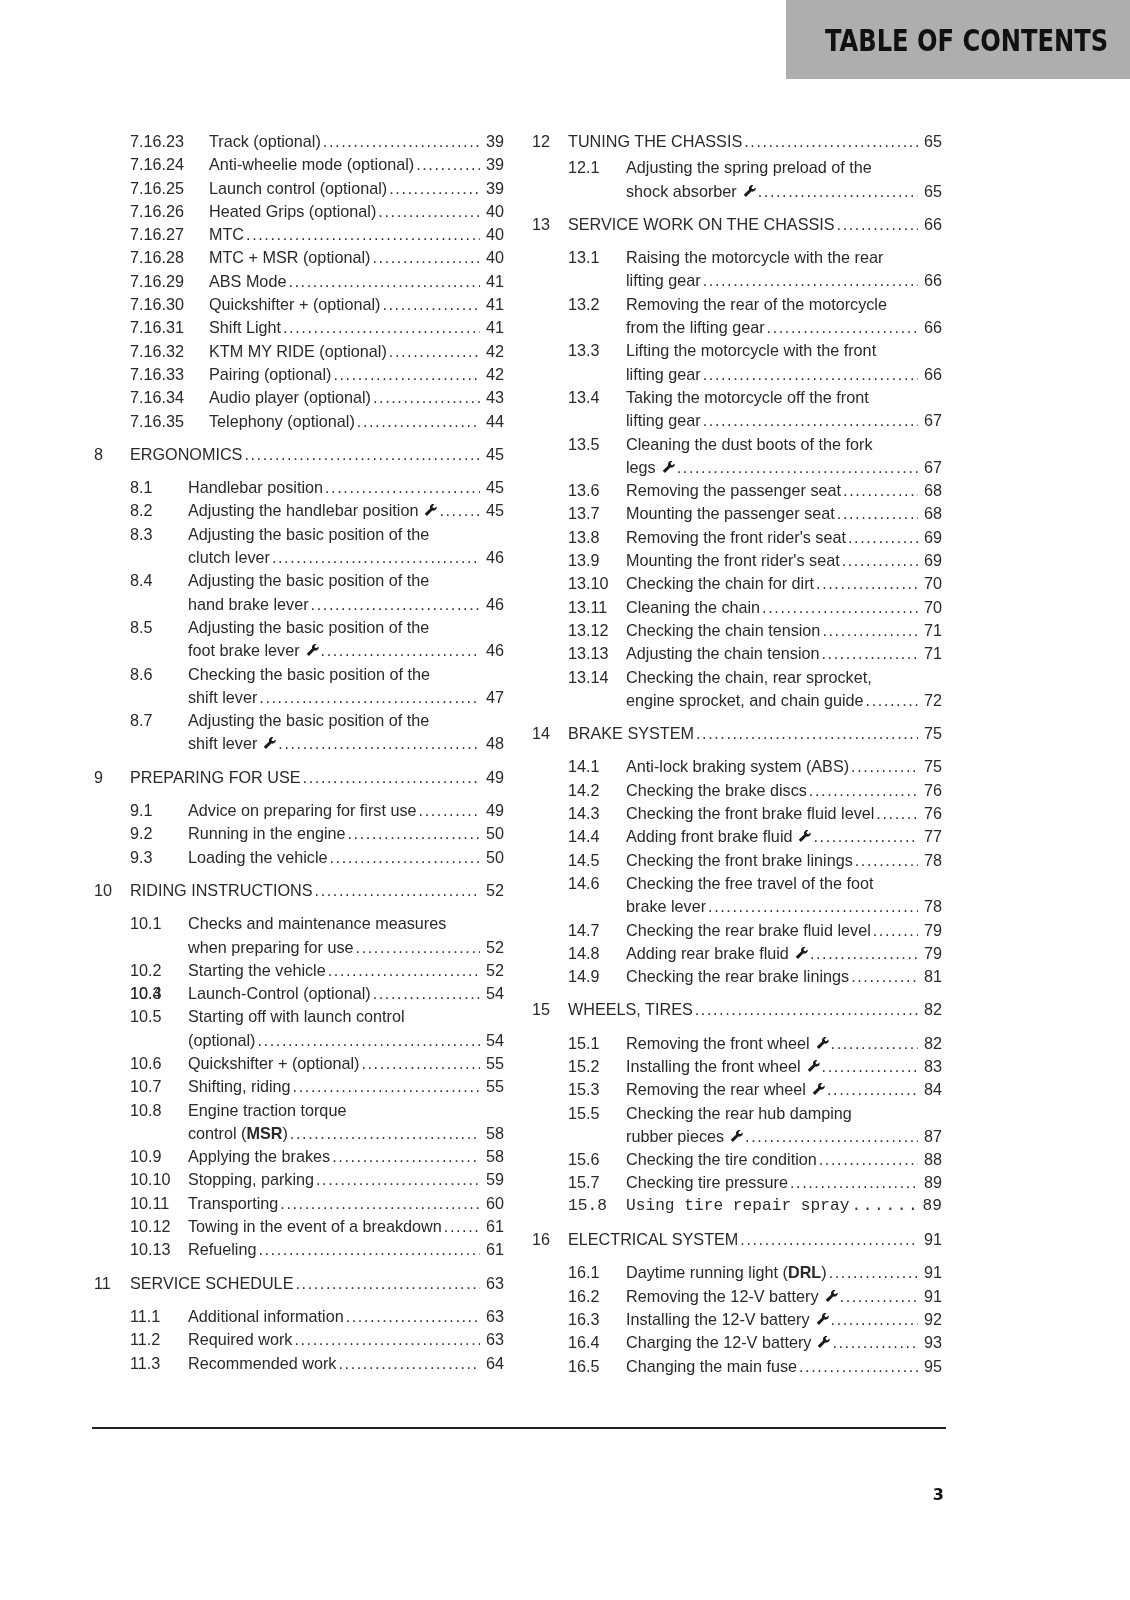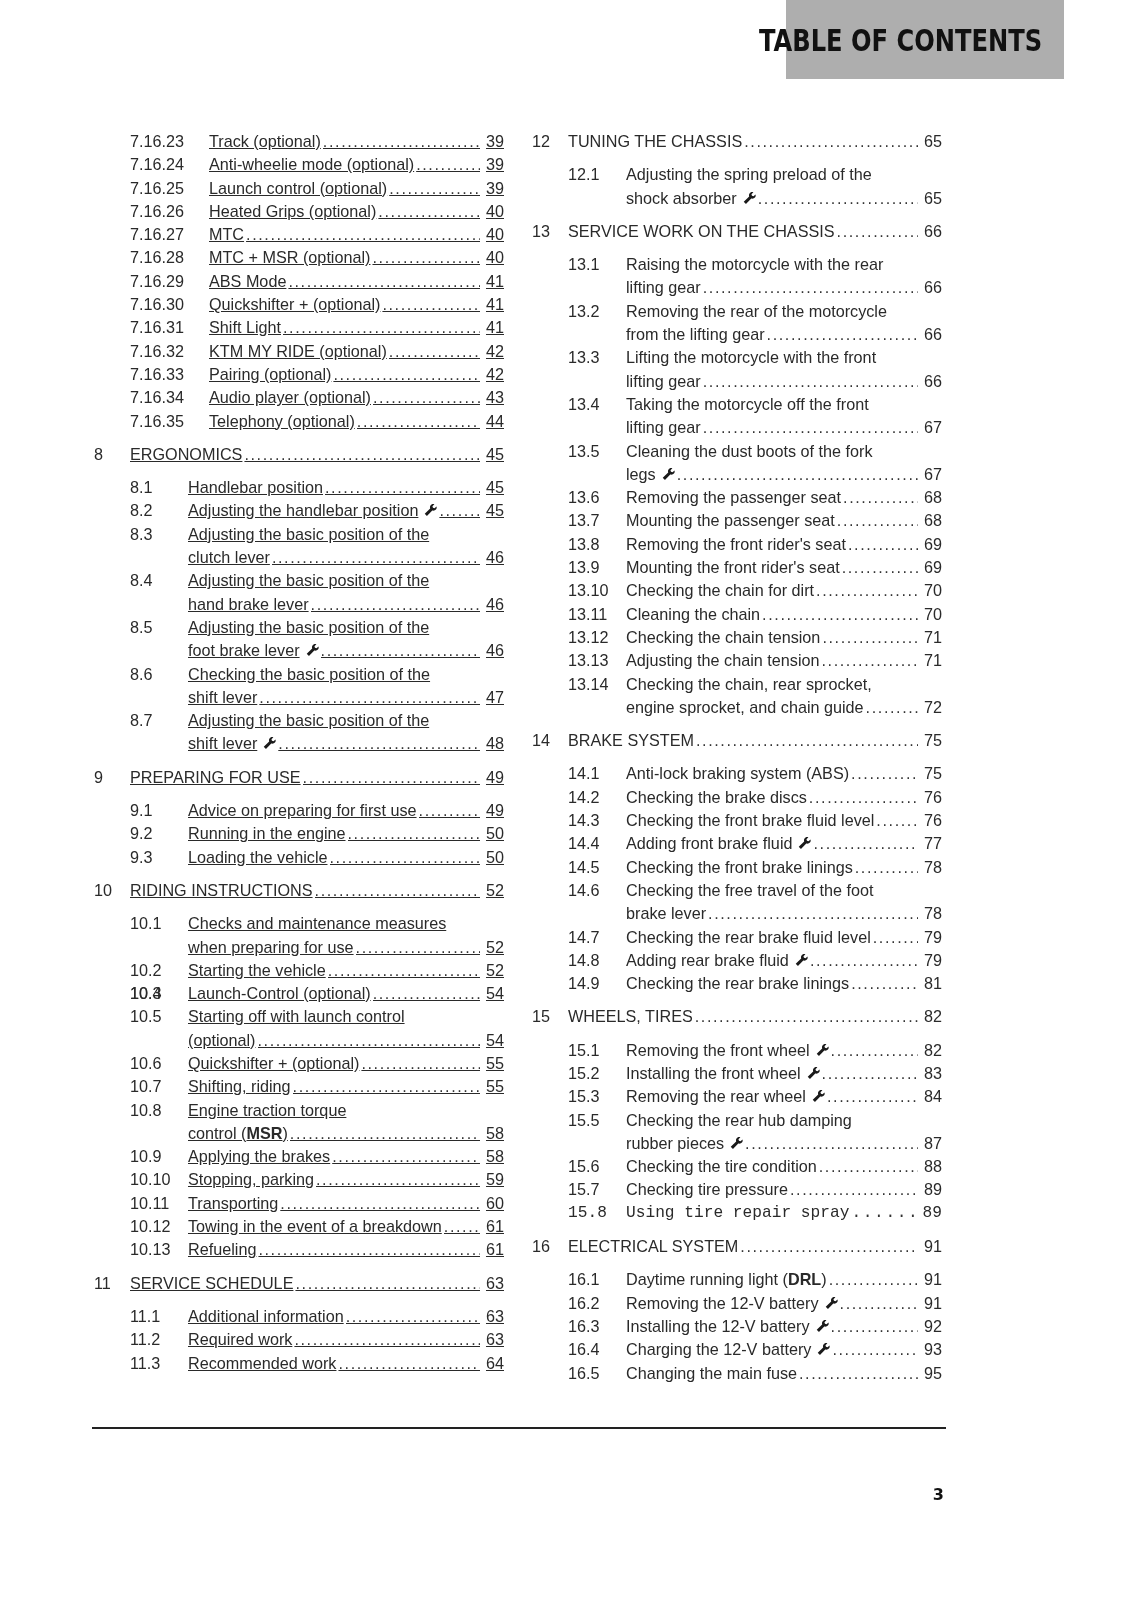--- a/index.html
+++ b/index.html
@@ -2,31 +2,31 @@
 <html><head>
 <meta charset="utf-8">
 <style>
   html, body { margin: 0; padding: 0; }
   body {
     width: 1130px; height: 1600px; position: relative; background: #ffffff;
     font-family: "Liberation Sans", "DejaVu Sans", sans-serif;
     color: #2a2a2a; overflow: hidden;
   }
   .header-tab {
-    position: absolute; left: 786px; top: 0; width: 278px; height: 79px;
+    position: absolute; left: 786px; top: 0; width: 344px; height: 79px;
     background: #aeaeae;
   }
   .header-title {
     position: absolute; right: 22px; top: 22px;
     font-family: "DejaVu Sans", sans-serif; font-weight: bold;
     font-size: 31px; letter-spacing: 0px; color: #111;
     transform: scaleX(0.78); transform-origin: right center; white-space: nowrap;
   }
   .col { position: absolute; top: 130px; }
-  .col-left { left: 94px; width: 410px; text-decoration: underline; }
+  .col-left { left: 94px; width: 410px; }
   .col-right { left: 532px; width: 410px; }
 
   .entry { position: relative; font-size: 16.2px; line-height: 23.3px; }
   .entry .num { position: absolute; left: 0; top: 0; }
   .entry .body { display: block; }
   .entry .line { display: flex; align-items: baseline; }
   .entry .txt { white-space: nowrap; }
   .entry .dots {
     flex: 1; overflow: hidden; white-space: nowrap; margin: 0 2px 0 2px;
     letter-spacing: 1.6px; color: #333;
@@ -516,21 +516,21 @@
       <span class="body">
         <span class="line">
           <span class="txt">Recommended work</span>
           <span class="dots"></span>
           <span class="pg">64</span>
         </span>
       </span>
     </div>
   </div>
 <div class="col col-right" id="col-right">
-    <div class="entry chapter first" style="margin-top: 0px; margin-bottom: 10px;">
+    <div class="entry chapter first" style="margin-top: 0px; margin-bottom: 3px;">
       <span class="num">12</span>
       <span class="body">
         <span class="line">
           <span class="txt">TUNING THE CHASSIS</span>
           <span class="dots"></span>
           <span class="pg">65</span>
         </span>
       </span>
     </div>
     <div class="entry lvl2" style="margin-bottom: 10px;">

